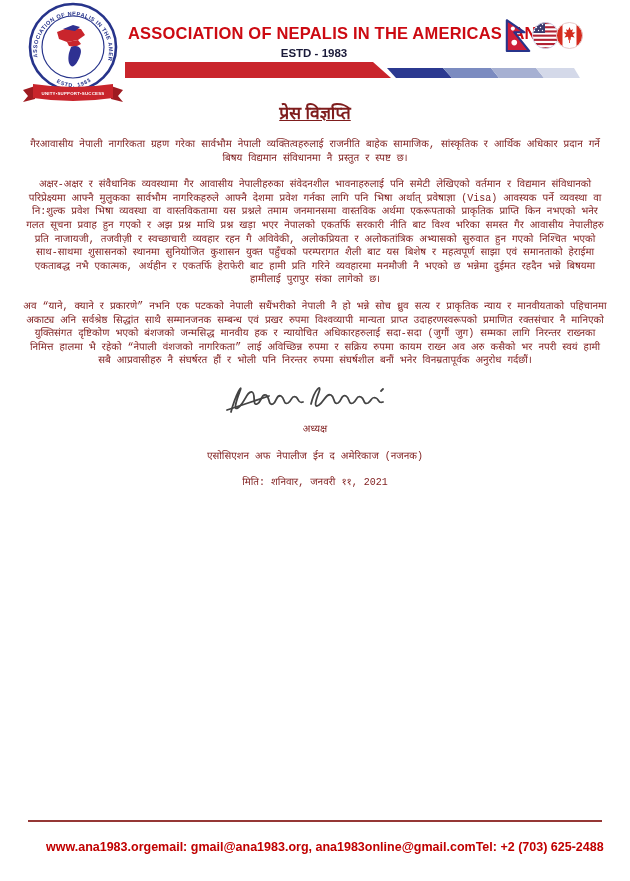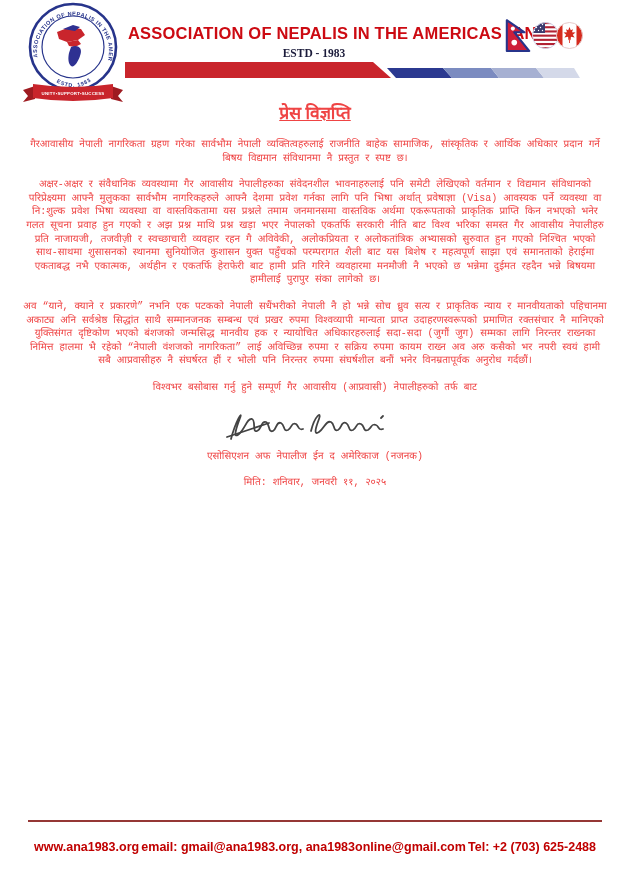--- a/index.html
+++ b/index.html
@@ -15,32 +15,32 @@
   .logo{position:absolute;left:22px;top:2px;width:102px;height:106px;}
   .org-title{
     position:absolute;left:128px;top:24px;width:372px;
     text-align:center;
     font-family:"Liberation Sans","DejaVu Sans",sans-serif;
     font-weight:bold;font-size:16.5px;letter-spacing:.2px;
     color:#CC0A12;white-space:nowrap;
   }
   .estd{
     position:absolute;left:128px;top:47px;width:372px;text-align:center;
-    font-family:Liberation Serif, serif;
+    font-family:Liberation Sans, sans-serif;
     font-weight:bold;font-size:11.5px;color:#1b1b3a;
   }
   .swoosh{position:absolute;left:125px;top:60px;}
   .flags{position:absolute;left:504px;top:18px;width:84px;height:38px;}
   .flag-nepal{position:absolute;left:0;top:0;}
   .flag-usa{position:absolute;left:28px;top:4px;}
   .flag-canada{position:absolute;left:52px;top:4px;}
   
   .content{
     position:absolute;left:22px;top:100px;width:586px;
-    text-align:center;color:#ef4444;
+    text-align:center;color:#7f1d1d;
   }
   .doc-title{
     font-size:17.5px;font-weight:bold;text-decoration:underline;
     margin:0 0 14px 0;
   }
   .content p{
     font-size:10px;line-height:1.36;margin:0 0 13px 0;font-family:Liberation Mono, monospace;
   }
   .closing{margin-top:2px;}
   .signature{height:40px;margin:-2px 0 0 0;}
@@ -48,21 +48,21 @@
   .sig-role{font-size:15px;margin:0 0 4px 0;}
   .sig-org{font-size:15px;margin:0 0 10px 0;}
   .sig-date{font-size:15px;margin:0;}
   
   .footer-line{
     position:absolute;left:28px;right:28px;top:820px;
     border-top:2px solid #953735;
   }
   .footer{
     position:absolute;left:0;top:840px;width:630px;
-    padding:0 34px;box-sizing:border-box;
+    padding:0 46px;box-sizing:border-box;
     display:flex;justify-content:space-between;align-items:center;
     font-family:"Liberation Sans","DejaVu Sans",sans-serif;
     font-weight:bold;font-size:12.5px;color:#C00000;white-space:nowrap;
   }
 </style>
 </head>
 <body>
 
 <div class="page">
 
@@ -163,34 +163,34 @@
     </div>
   </div>
 
   <div class="content">
     <h1 class="doc-title">प्रेस विज्ञप्ति</h1>
 
     <p>गैरआवासीय नेपाली नागरिकता ग्रहण गरेका सार्वभौम नेपाली व्यक्तित्वहरुलाई राजनीति बाहेक सामाजिक, सांस्कृतिक र आर्थिक अधिकार प्रदान गर्ने बिषय विद्यमान संविधानमा नै प्रस्तुत र स्पष्ट छ।</p>
     <p>अक्षर-अक्षर र संवैधानिक व्यवस्थामा गैर आवासीय नेपालीहरुका संवेदनशील भावनाहरुलाई पनि समेटी लेखिएको वर्तमान र विद्यमान संविधानको परिप्रेक्ष्यमा आफ्नै मुलुकका सार्वभौम नागरिकहरुले आफ्नै देशमा प्रवेश गर्नका लागि पनि भिषा अर्थात् प्रवेषाज्ञा (Visa) आवस्यक पर्ने व्यवस्था वा नि:शुल्क प्रवेश भिषा व्यवस्था वा वास्तविकतामा यस प्रश्नले तमाम जनमानसमा वास्तविक अर्थमा एकरूपताको प्राकृतिक प्राप्ति किन नभएको भनेर गलत सूचना प्रवाह हुन गएको र अझ प्रश्न माथि प्रश्न खड़ा भएर नेपालको एकतर्फि सरकारी नीति बाट विश्व भरिका समस्त गैर आवासीय नेपालीहरु प्रति नाजायजी, तजवीज़ी र स्वच्छाचारी व्यवहार रहन गै अविवेकी, अलोकप्रियता र अलोकतांत्रिक अभ्यासको सुरुवात हुन गएको निश्चित भएको साथ-साथमा शुसासनको स्थानमा सुनियोजित कुशासन युक्त पहुँचको परम्परागत शैली बाट यस बिशेष र महत्वपूर्ण साझा एवं समानताको हेराईमा एकताबद्ध नभै एकात्मक, अर्थहीन र एकतर्फि हेराफेरी बाट हामी प्रति गरिने व्यवहारमा मनमौजी नै भएको छ भन्नेमा दुईमत रहदैन भन्ने बिषयमा हामीलाई पुरापुर संका लागेको छ।</p>
     <p>अव “याने, क्याने र प्रकारणे” नभनि एक पटकको नेपाली सधैंभरीको नेपाली नै हो भन्ने सोच ध्रुव सत्य र प्राकृतिक न्याय र मानवीयताको पहिचानमा अकाट्य अनि सर्वश्रेष्ठ सिद्धांत साथै सम्मानजनक सम्बन्ध एवं प्रखर रुपमा विश्वव्यापी मान्यता प्राप्त उदाहरणस्वरूपको प्रमाणित रक्तसंचार नै मानिएको युक्तिसंगत दृष्टिकोण भएको बंशजको जन्मसिद्ध मानवीय हक र न्यायोचित अधिकारहरुलाई सदा-सदा (जुगौं जुग) सम्मका लागि निरन्तर राख्नका निमित्त हालमा भै रहेको “नेपाली वंशजको नागरिकता” लाई अविच्छिन्न रुपमा र सक्रिय रुपमा कायम राख्न अव अरु कसैको भर नपरी स्वयं हामी सबै आप्रवासीहरु नै संघर्षरत हौं र भोली पनि निरन्तर रुपमा संघर्षशील बनौं भनेर विनम्रतापूर्वक अनुरोध गर्दछौं।</p>
 
-    <p class="closing">विश्वभर बसोबास गर्नु हुने सम्पूर्ण गैर आवासीय (आप्रवासी) नेपालीहरुको तर्फ बाट</p>
 
     
     <svg class="signature" width="185" height="40" viewBox="0 0 185 40" xmlns="http://www.w3.org/2000/svg">
       <g fill="none" stroke="#2a2a2a" stroke-width="1.8" stroke-linecap="round" opacity="0.88">
         <path d="M8,33 C13,14 20,4 17,12 C14,20 9,34 16,28 C22,23 24,12 29,13 C33,14 29,27 34,25 C39,23 38,14 43,16 C47,18 45,27 50,25 C54,23 53,15 58,17 C62,19 60,26 65,24 C69,22 68,16 73,18 C76,20 75,25 80,23"></path>
         <path d="M4,31 L46,17"></path>
         <path d="M88,25 C92,9 99,5 96,13 C93,21 90,30 96,26 C101,23 103,14 108,16 C112,18 110,26 115,24 C119,22 118,15 123,17 C127,19 125,26 130,24 C134,22 133,16 138,18 C142,20 140,26 145,24 C149,22 148,17 153,19 C156,20 155,25 160,23"></path>
         <path d="M158,12 L160,10"></path>
       </g>
     </svg>
 
+    <p class="sig-role">अध्यक्ष</p>
     <p class="sig-org">एसोसिएशन अफ नेपालीज ईन द अमेरिकाज (नजनक)</p>
-    <p class="sig-date">मिति: शनिवार, जनवरी ११, २०२५</p>
+    <p class="sig-date">मिति: शनिवार, जनवरी ११, 2021</p>
   </div>
 
   <div class="footer-line"></div>
   <div class="footer">
     <span>www.ana1983.org</span>
     <span>email: gmail@ana1983.org,  ana1983online@gmail.com</span>
     <span>Tel: +2 (703) 625-2488</span>
   </div>
 
 </div>

